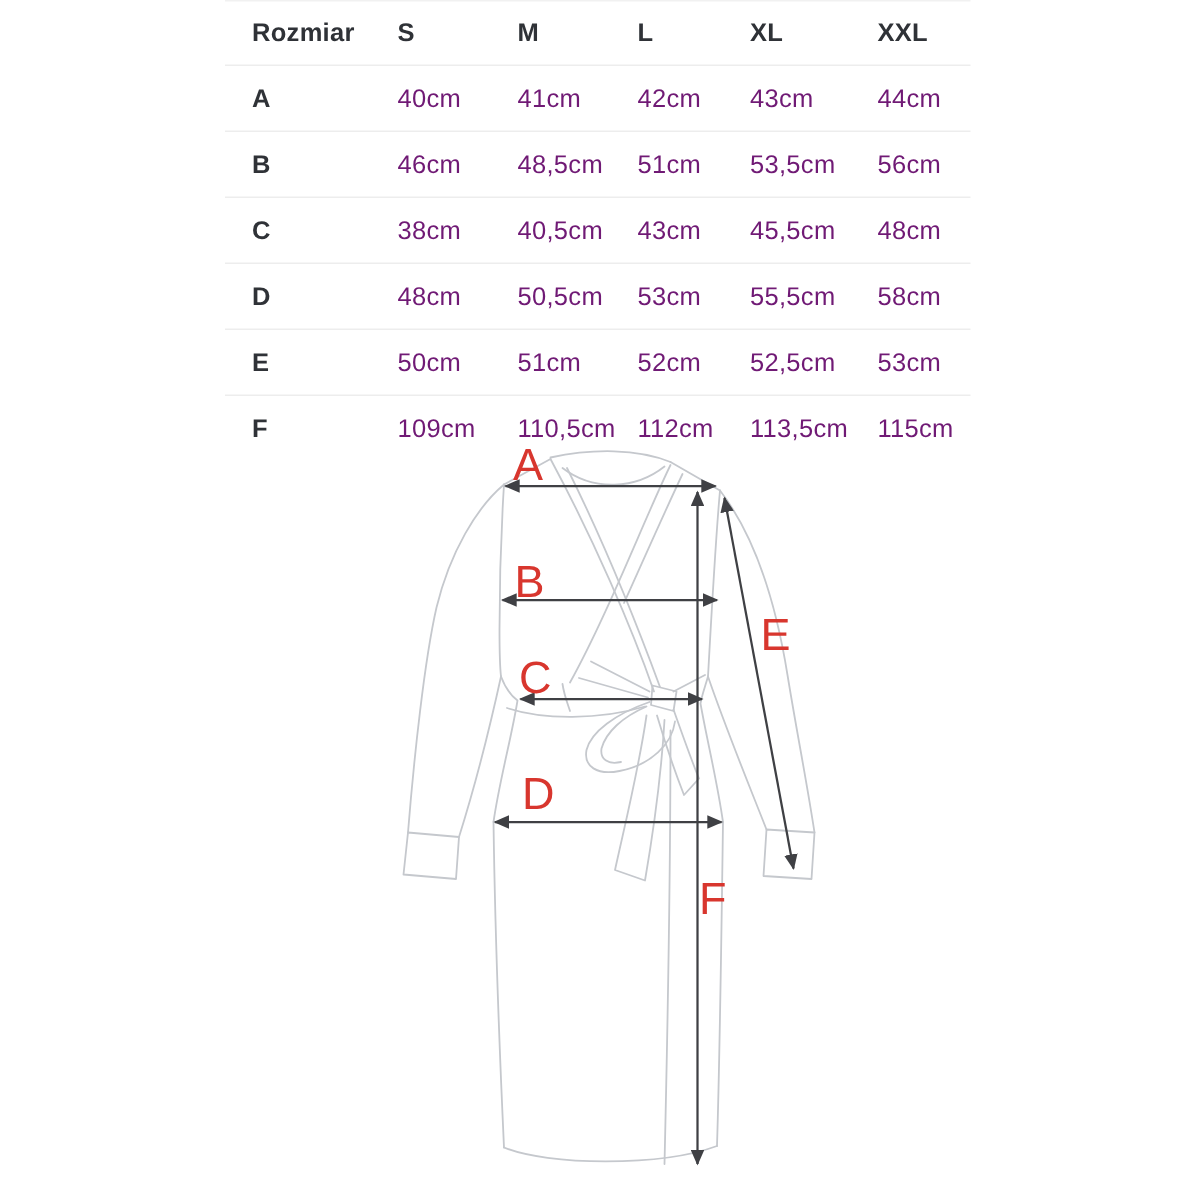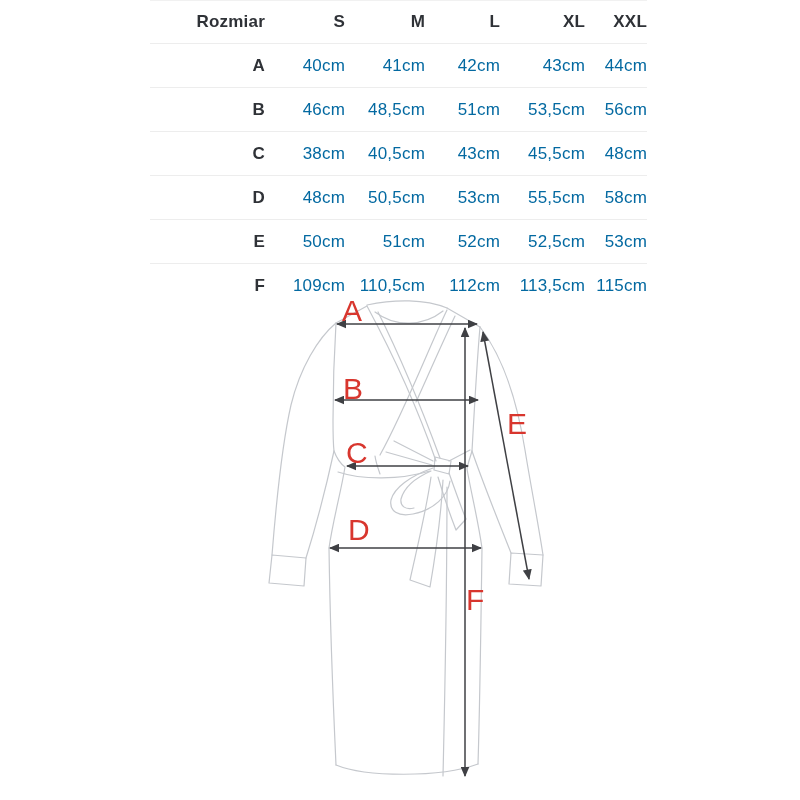--- a/index.html
+++ b/index.html
@@ -2,42 +2,41 @@
 <html><head>
 <meta charset="utf-8">
 <style>
   html,body{margin:0;padding:0;background:#ffffff;}
   .page{
     position:relative;
     width:800px;height:800px;
     background:#ffffff;
     font-family:"Liberation Sans", sans-serif;
     overflow:hidden;
-    text-align:right;
   }
 
   
   .size-table{
     position:absolute;left:150px;top:0;width:497px;
     border-top:1px solid #f1f1f1;
   }
   .tr{
     display:grid;
     grid-template-columns:115px 80px 80px 75px 85px 62px;
     align-items:center;
     height:43px;
     border-bottom:1px solid #ededed;
   }
   .tr.head{height:42px;}
   .tr:last-child{border-bottom:none;}
   .th{
     font-size:17px;font-weight:700;color:#2f3237;letter-spacing:.2px;
   }
   .td{
-    font-size:17px;font-weight:400;color:#0369a1;letter-spacing:.2px;
+    font-size:17px;font-weight:400;color:#701a75;letter-spacing:.2px;
   }
   .td.rowlabel{font-weight:700;color:#2f3237;}
   .th:first-child,.td:first-child{padding-left:18px;}
 
   
   .diagram{position:absolute;left:0;top:290px;width:800px;height:510px;}
   .mlabel{
     position:absolute;
     color:#d8362e;
     font-size:30px;line-height:1;

